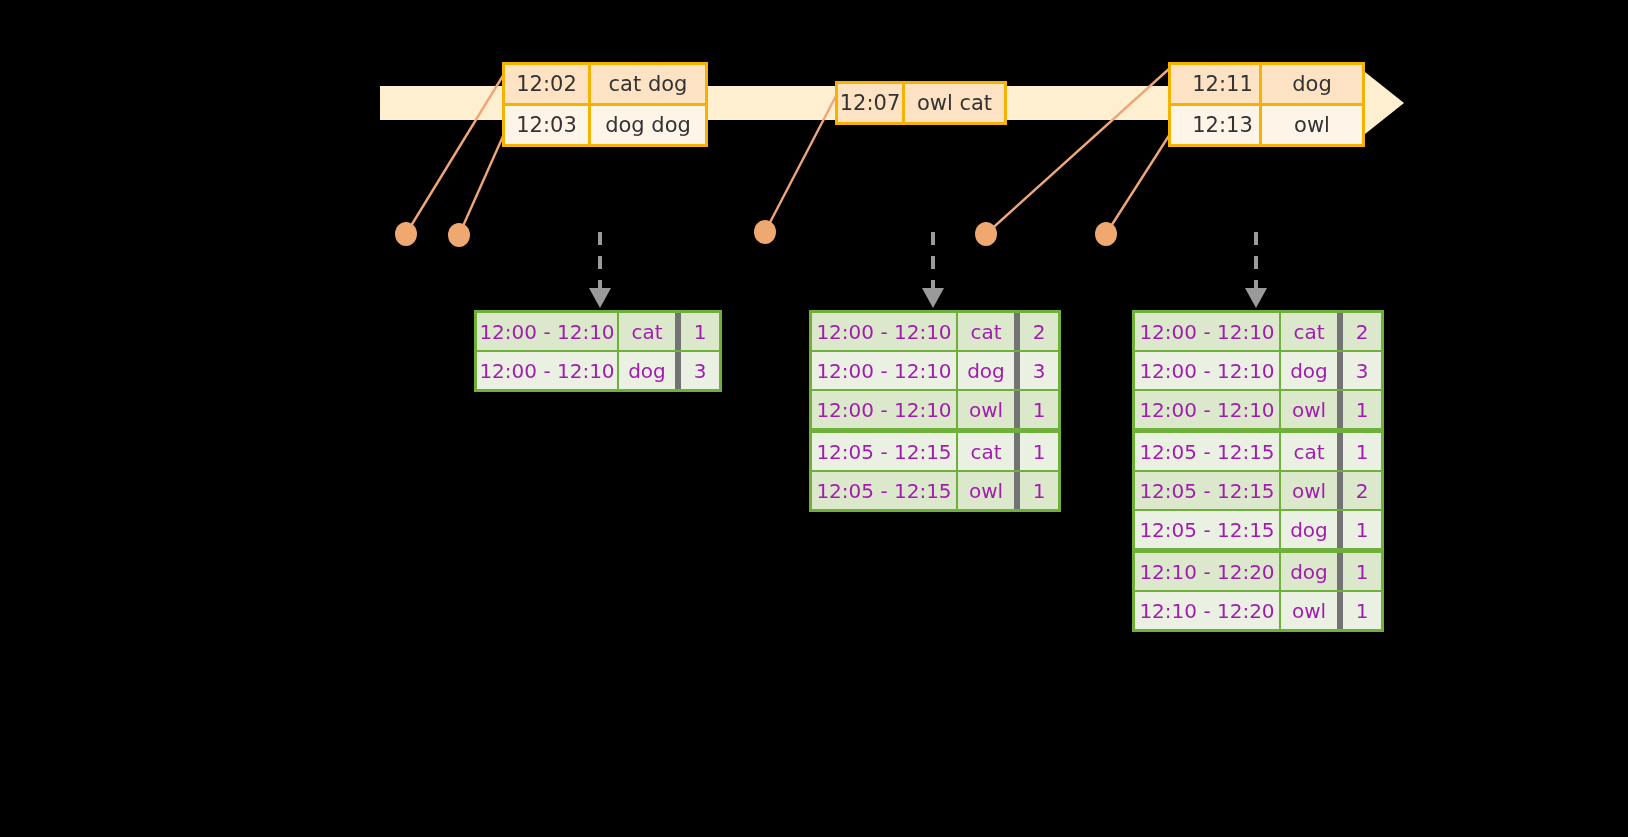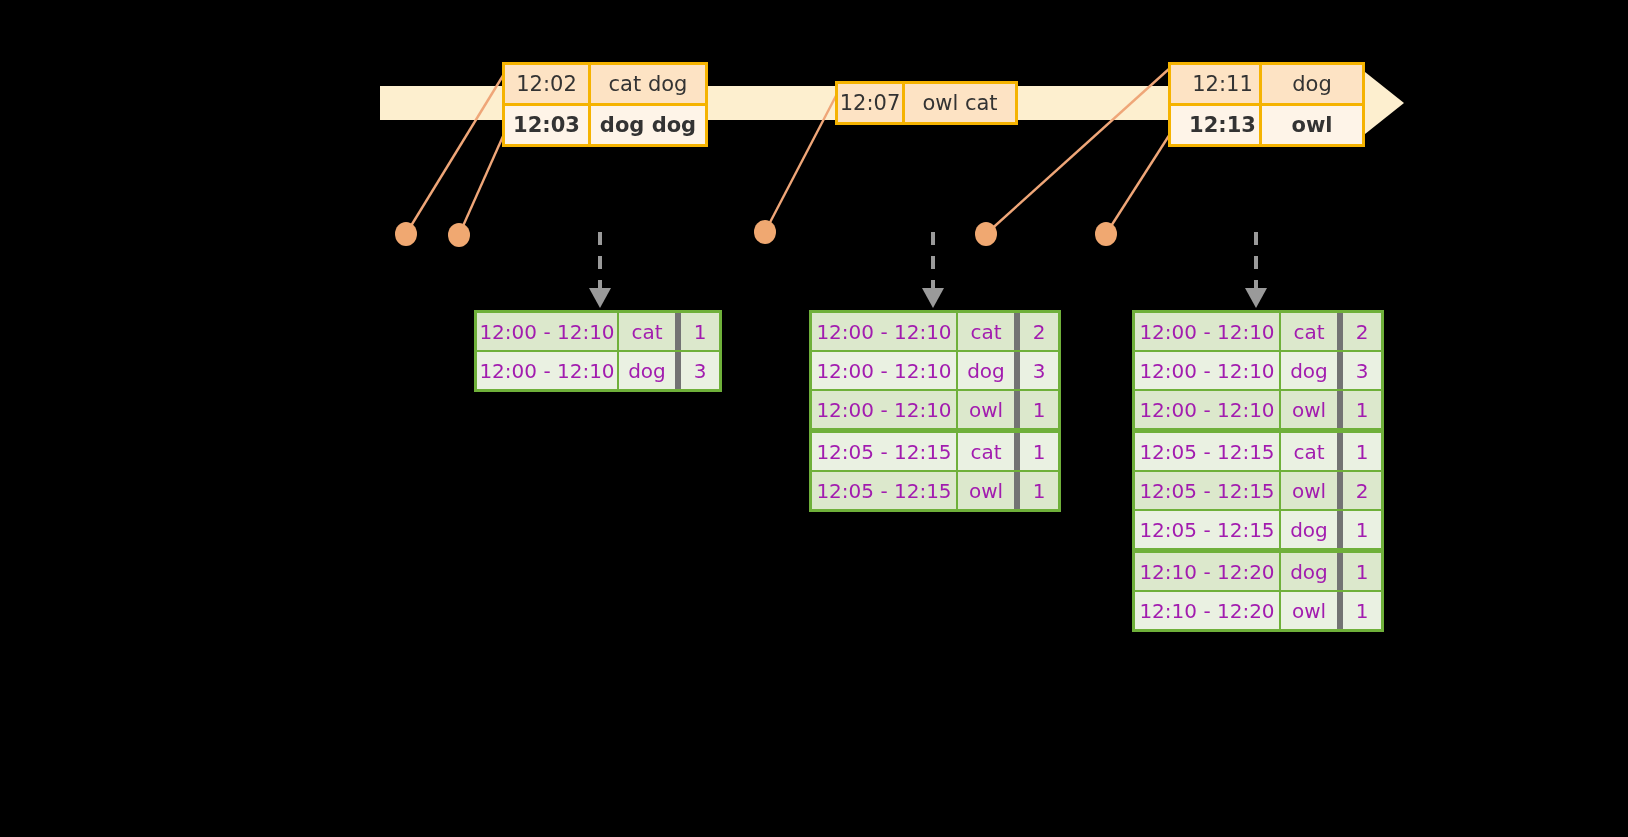--- a/index.html
+++ b/index.html
@@ -14,28 +14,28 @@
   .event-card{position:absolute;border:3px solid #F5B301;box-sizing:border-box;}
   .event-row{display:flex;}
   .event-row + .event-row{border-top:3px solid #F5B301;}
   .ev-time,.ev-words{
       display:flex;align-items:center;justify-content:center;
       font-size:21px;color:#333;box-sizing:border-box;height:38px;
   }
   .ev-time{width:86px;border-right:3px solid #F5B301;}
   .ev-words{width:114px;}
   .row-a .ev-time,.row-a .ev-words{background:#FDE3C4;}
-  .row-b .ev-time,.row-b .ev-words{background:#FEF4E8;font-weight:bold;}
+  .row-b .ev-time,.row-b .ev-words{background:#FEF4E8;}
 
   #card-1{left:502px;top:62px;}
   #card-2{left:835px;top:81px;}
   #card-3{left:1168px;top:62px;}
 
   #card-2 .ev-time{width:67px;}
-  #card-2 .ev-words{width:110px;}
+  #card-2 .ev-words{width:99px;}
   #card-3 .ev-time{width:91px;padding-left:15px;}
   #card-3 .ev-words{width:100px;}
 
   
   .result-table{position:absolute;border:3px solid #6FB03A;box-sizing:border-box;}
   .rt-row{display:flex;}
   .rt-row + .rt-row{border-top:2px solid #6FB03A;}
   .rt-row.group-end{border-bottom:3px solid #6FB03A;}
   .rt-cell{
       display:flex;align-items:center;justify-content:center;

